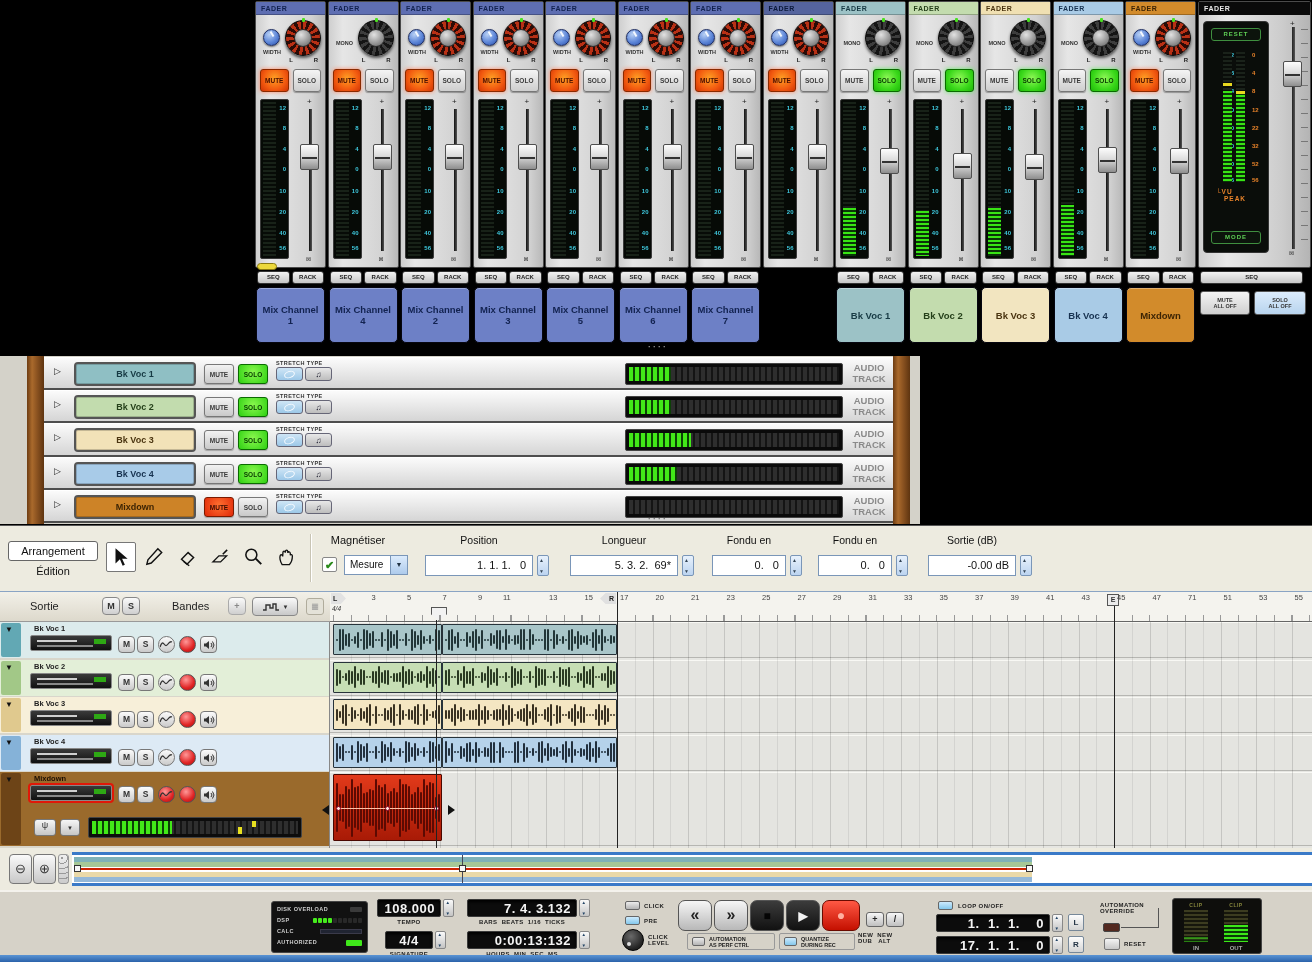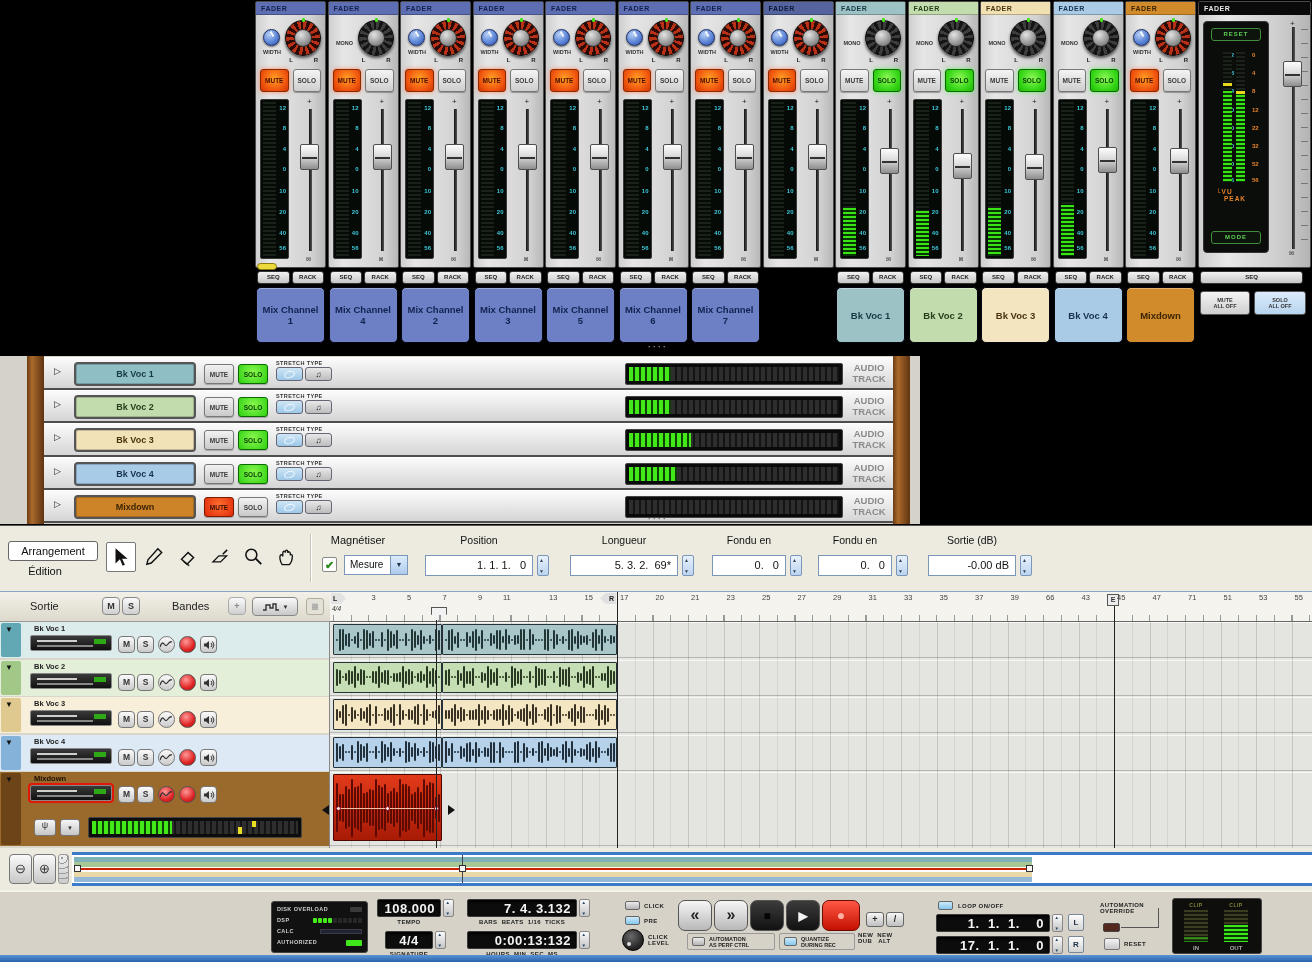--- a/index.html
+++ b/index.html
@@ -93,21 +93,21 @@
 .rmeter{position:absolute;left:581px;top:5px;width:218px;height:22px;background:#0a0a0a;border:1px solid #444;border-radius:2px;overflow:hidden}
 .rmeter:before{content:"";position:absolute;inset:3px;background:repeating-linear-gradient(90deg,#2e2e2e 0 4px,#141414 4px 6px)}
 .rlit{position:absolute;left:3px;top:3px;bottom:3px;background:repeating-linear-gradient(90deg,#42e818 0 4px,#0c4006 4px 6px)}
 .rtracklabel{position:absolute;left:802px;top:4px;width:46px;text-align:center;font-size:9.5px;font-weight:bold;color:#8a8a8a;line-height:11px}
 .rtracklabel span{display:block}
 .dots{position:absolute;color:#909090;font-size:9px;letter-spacing:2px;font-weight:bold}
 
 #toolbar{position:absolute;left:0;top:525px;width:1312px;height:67px;background:#edebe0;border-top:1px solid #555;border-bottom:1px solid #8aa4c4}
 .tbtn{position:absolute;background:#fff;border:1px solid #666;border-radius:3px;font-size:11px;color:#111;text-align:center}
 #arrbtn{left:8px;top:15px;width:90px;height:20px;line-height:18px}
-#edlabel{position:absolute;left:0;top:39px;width:90px;text-align:center;font-size:11px;color:#111}
+#edlabel{position:absolute;left:8px;top:39px;width:90px;text-align:center;font-size:11px;color:#111}
 #tools{position:absolute;left:106px;top:13px;height:40px}
 .tool{position:absolute;top:3px;width:30px;height:30px;display:flex;align-items:center;justify-content:center}
 .tool.sel{background:#fff;border:1px solid #777;border-radius:2px}
 .tsep{position:absolute;left:310px;top:8px;width:1px;height:48px;background:#c8c4b4;box-shadow:1px 0 0 #fff}
 #magLabel{position:absolute;left:318px;top:8px;width:80px;text-align:center;font-size:11px;color:#111}
 #magChk{position:absolute;left:322px;top:31px;width:15px;height:15px;background:#fff;border:1px solid #888;border-radius:2px;font-size:11px;line-height:14px;text-align:center;color:#2a8a1a;font-weight:bold}
 #snap{position:absolute;left:344px;top:29px;width:64px;height:20px;background:#fff;border:1px solid #7a96b8;font-size:10px;color:#111;line-height:18px;padding-left:5px}
 #snap .arr{position:absolute;right:0;top:0;bottom:0;width:17px;background:linear-gradient(#dcebfc,#aecbec);border-left:1px solid #7a96b8;color:#234;font-size:7px;text-align:center;line-height:18px}
 .flabel{position:absolute;top:8px;font-size:10.5px;color:#111;text-align:center}
 .ffield{position:absolute;top:29px;height:21px;background:#fff;border:1px solid #7a96b8;font-size:11px;color:#111;text-align:right;padding:3px 6px 0 0;white-space:pre}
@@ -1265,21 +1265,21 @@
         <span class="rnum" style="left: 361px;">21</span>
         <span class="rnum" style="left: 396.5px;">23</span>
         <span class="rnum" style="left: 432px;">25</span>
         <span class="rnum" style="left: 467.5px;">27</span>
         <span class="rnum" style="left: 503px;">29</span>
         <span class="rnum" style="left: 538.5px;">31</span>
         <span class="rnum" style="left: 574px;">33</span>
         <span class="rnum" style="left: 609.5px;">35</span>
         <span class="rnum" style="left: 645px;">37</span>
         <span class="rnum" style="left: 680.5px;">39</span>
-        <span class="rnum" style="left: 716px;">66</span>
+        <span class="rnum" style="left: 716px;">41</span>
         <span class="rnum" style="left: 751.5px;">43</span>
         <span class="rnum" style="left: 787px;">45</span>
         <span class="rnum" style="left: 822.5px;">47</span>
         <span class="rnum" style="left: 858px;">71</span>
         <span class="rnum" style="left: 893.5px;">51</span>
         <span class="rnum" style="left: 929px;">53</span>
         <span class="rnum" style="left: 964.5px;">55</span>
       </div>
     <div id="lanes">
         <div class="lane" style="top: 0px; height: 36px;"></div>

